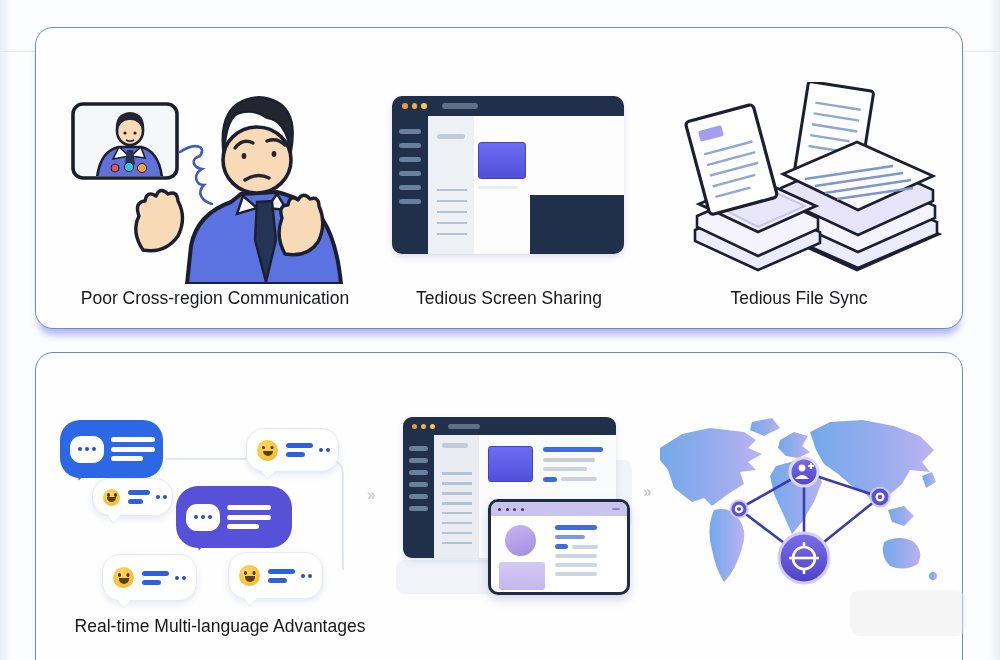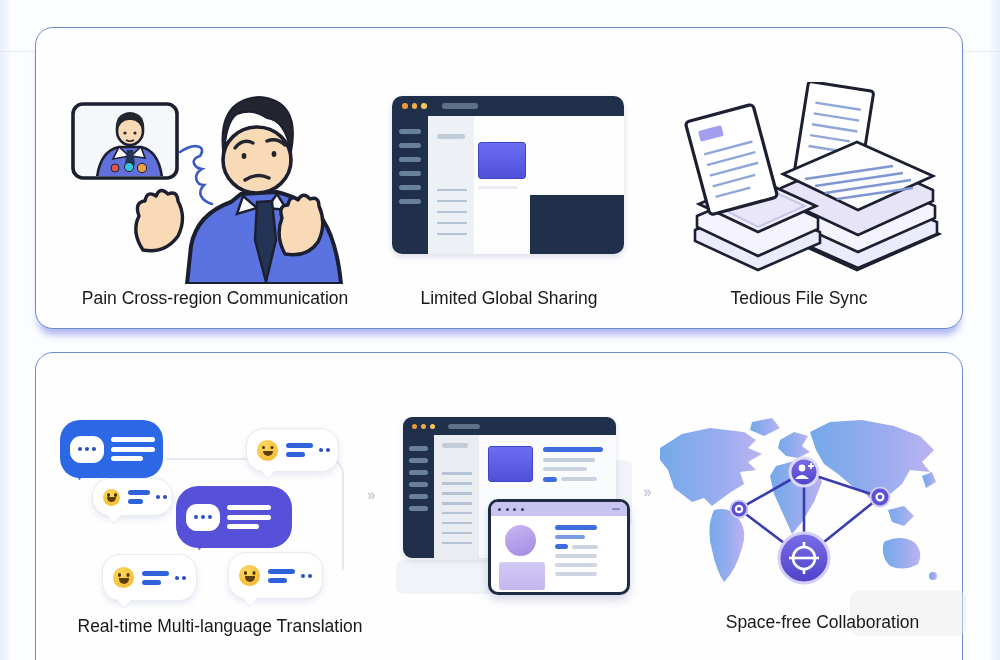--- a/index.html
+++ b/index.html
@@ -253,22 +253,22 @@
           <line x1="52" y1="66" x2="102" y2="66"></line>
             <line x1="52" y1="77" x2="102" y2="77"></line>
           <line x1="52" y1="88" x2="102" y2="88"></line>
             <line x1="52" y1="99" x2="96" y2="99"></line>
           <line x1="52" y1="110" x2="88" y2="110"></line>
         </g>
       </g>
     </svg>
   </div>
 
-  <div class="caption cap1">Pain Cross-region Communication</div>
-  <div class="caption cap2">Limited Global Sharing</div>
+  <div class="caption cap1">Poor Cross-region Communication</div>
+  <div class="caption cap2">Tedious Screen Sharing</div>
   <div class="caption cap3">Tedious File Sync</div>
 
   <section class="panel p2"></section>
 
   <div class="fig fig-chat">
     <div class="connector"></div>
     <div class="bubble blue bb">
       <span class="mini-bubble"></span>
       <span class="wlines">
           <i class="w1"></i>
@@ -436,15 +436,14 @@
         <circle cx="152" cy="148" r="25" fill="url(#nodeGrad)" stroke="#d4cef6" stroke-width="3"></circle>
         <circle cx="152" cy="148" r="11" fill="none" stroke="#fff" stroke-width="2.6"></circle>
         <line x1="137" y1="148" x2="167" y2="148" stroke="#fff" stroke-width="2.6"></line>
         <line x1="152" y1="132" x2="152" y2="137" stroke="#fff" stroke-width="2.6"></line>
         <line x1="152" y1="159" x2="152" y2="164" stroke="#fff" stroke-width="2.6"></line>
       </g>
     </svg>
   </div>
 
   <div class="label-glow"></div>
-  <div class="caption cap4">Real-time Multi-language Translation</div>
-  <div class="caption cap6">Space-free Collaboration</div>
+  <div class="caption cap4">Real-time Multi-language Advantages</div>
 </div>
 
 </body></html>

